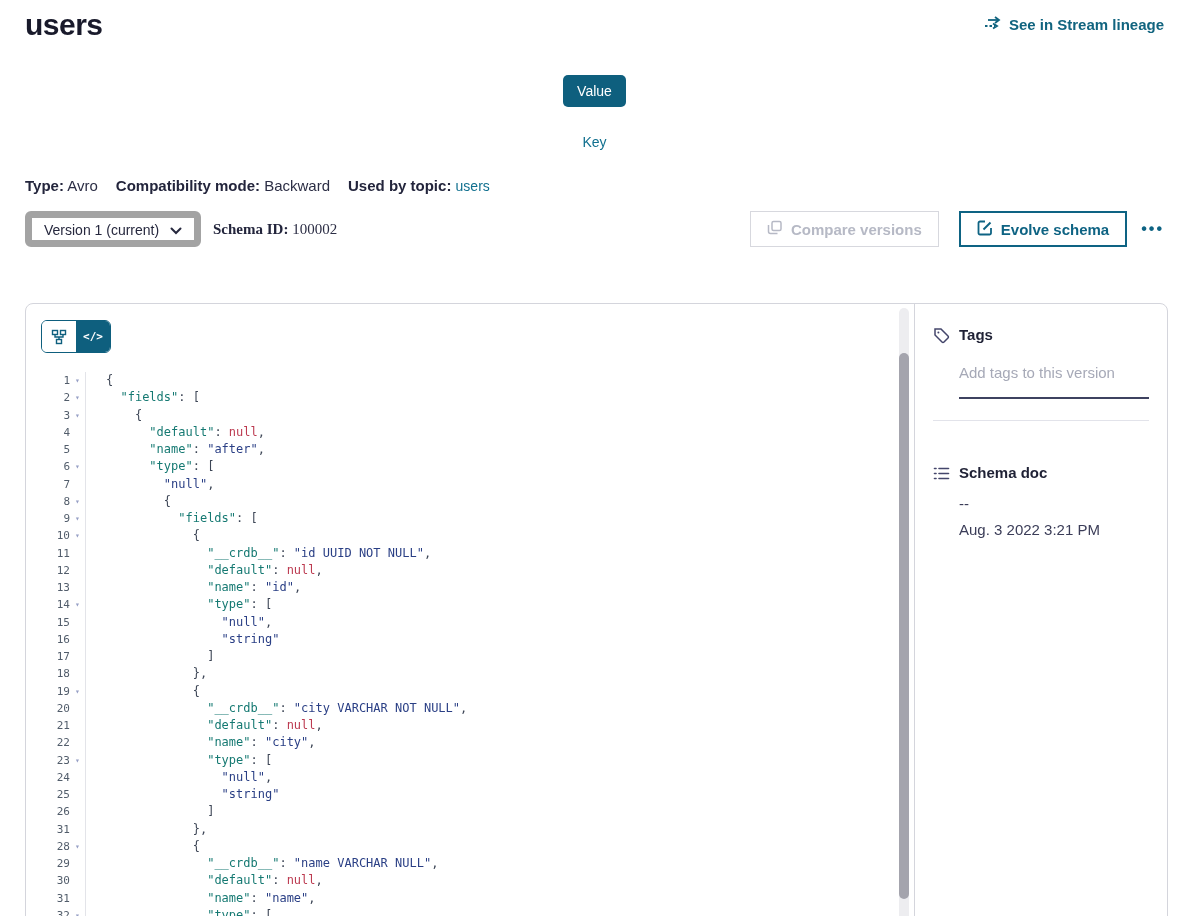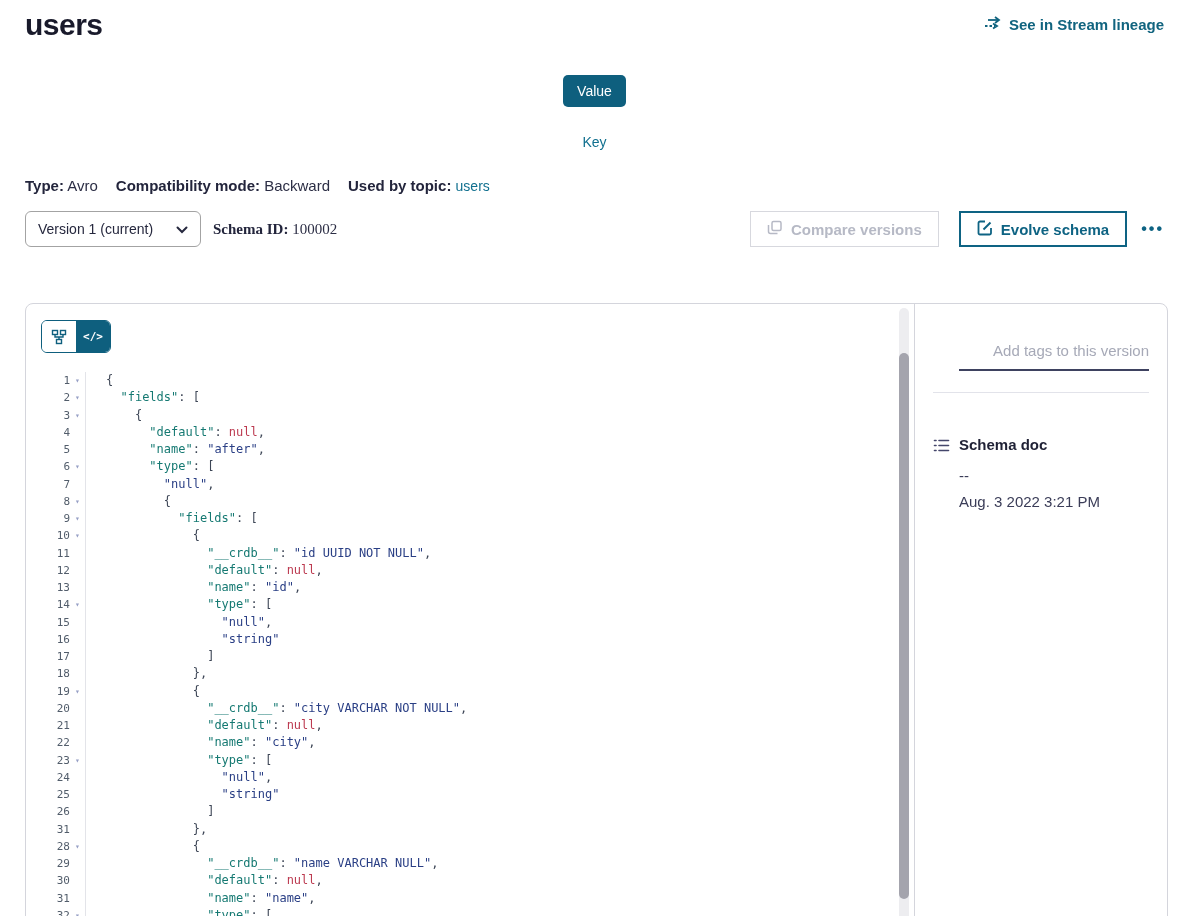--- a/index.html
+++ b/index.html
@@ -31,22 +31,22 @@
          font-family:"Liberation Sans", sans-serif; }
   .link { color:#11708f; font-size:14px; cursor:pointer; text-decoration:none; }
 
   
   .meta { display:flex; gap:18px; margin:27px 25px 0 25px; font-size:15px;
           color:#2c2e45; }
   .meta b { font-weight:700; color:#23253c; }
 
   
   .vrow { display:flex; align-items:center; margin:17px 25px 0 25px; }
-  .select { display:flex; align-items:center; justify-content:space-between;
-        width:176px; height:36px; border:1px solid #a3a3a3; border-radius:6px;
+  .select { display:flex; align-items:flex-start; justify-content:space-between;
+        width:176px; height:36px; border:7px solid #a3a3a3; border-radius:6px;
         padding:4px 12px; font-size:14px; color:#26283e; cursor:pointer;
         background:#fff; }
   .schemaid { margin-left:12px; font-size:15px; color:#2c2e45;font-family:Liberation Serif, serif; }
   .schemaid b { font-weight:700; color:#23253c; }
   .vspacer { flex:1; }
   .btn-o { display:flex; align-items:center; gap:8px; height:36px;
         border-radius:0; padding:0 16px; font-size:15px; background:#fff;
         cursor:pointer; font-family:"Liberation Sans", sans-serif; }
   .btn-compare { border:1px solid #d7d8de; color:#b6b9c5; font-weight:700; }
   .btn-evolve  { border:2px solid #0e6383; color:#0e6383; font-weight:700;
@@ -89,23 +89,23 @@
   .sb-thumb { position:absolute; top:45px; height:546px; width:10px;
         background:#a4a4ad; border-radius:6px; cursor:pointer; }
 
   
   .side { flex:1; padding:22px 18px 0 18px; }
   .srow { display:flex; align-items:flex-start; gap:9px; }
   .sicon { flex:0 0 17px; margin-top:1px; color:#44466b; }
   .stitle { font-size:15px; font-weight:700; color:#1f2135; }
   .sval { font-size:15px; color:#3b3d58; margin:9px 0 0 26px; }
   .tagin { display:block; margin:16px 0 0 26px; width:190px; border:none;
-        outline:none; border-bottom:2px solid #3e4260; padding:0 0 10px 0;
+        outline:none; border-bottom:2px solid #3e4260; padding:0 0 16px 0;
         font-size:15px; font-family:"Liberation Sans", sans-serif;
-        color:#2f3147; background:transparent;text-align:right; }
+        color:#2f3147; background:transparent; }
   .tagin::placeholder { color:#a6a9b7; }
   .sdiv { height:1px; background:#e2e3ea; margin:21px 0 0 0; }
   .sec-gap { margin-top:43px; }
   .sec-gap2 { margin-top:25px; }
 </style>
 </head>
 <body>
 
 <div class="page">
 
@@ -412,20 +412,29 @@
           </div>
         </div>
 
       <div class="sb-track">
         <div class="sb-thumb"></div>
       </div>
     </div>
 
     <div class="side">
 
+      <div class="srow">
+        <span class="sicon">
+          <svg width="17" height="17" viewBox="0 0 17 17" fill="none" stroke="#44466b" stroke-width="1.5">
+            <path d="M2 2 H8 L15 9 A1.4 1.4 0 0 1 15 11 L11 15 A1.4 1.4 0 0 1 9 15 L2 8 Z"></path>
+            <circle cx="5.4" cy="5.4" r="1" fill="#44466b" stroke="none"></circle>
+          </svg>
+        </span>
+        <span class="stitle">Tags</span>
+      </div>
       <input class="tagin" type="text" placeholder="Add tags to this version" style="">
       <div class="sdiv"></div>
 
       <div class="srow sec-gap">
         <span class="sicon">
           <svg width="17" height="17" viewBox="0 0 17 17" fill="none" stroke="#44466b" stroke-width="1.6" stroke-linecap="round">
             <line x1="1.5" y1="3.5" x2="3" y2="3.5"></line>
               <line x1="6" y1="3.5" x2="15.5" y2="3.5"></line>
             <line x1="1.5" y1="8.5" x2="3" y2="8.5"></line>
               <line x1="6" y1="8.5" x2="15.5" y2="8.5"></line>

